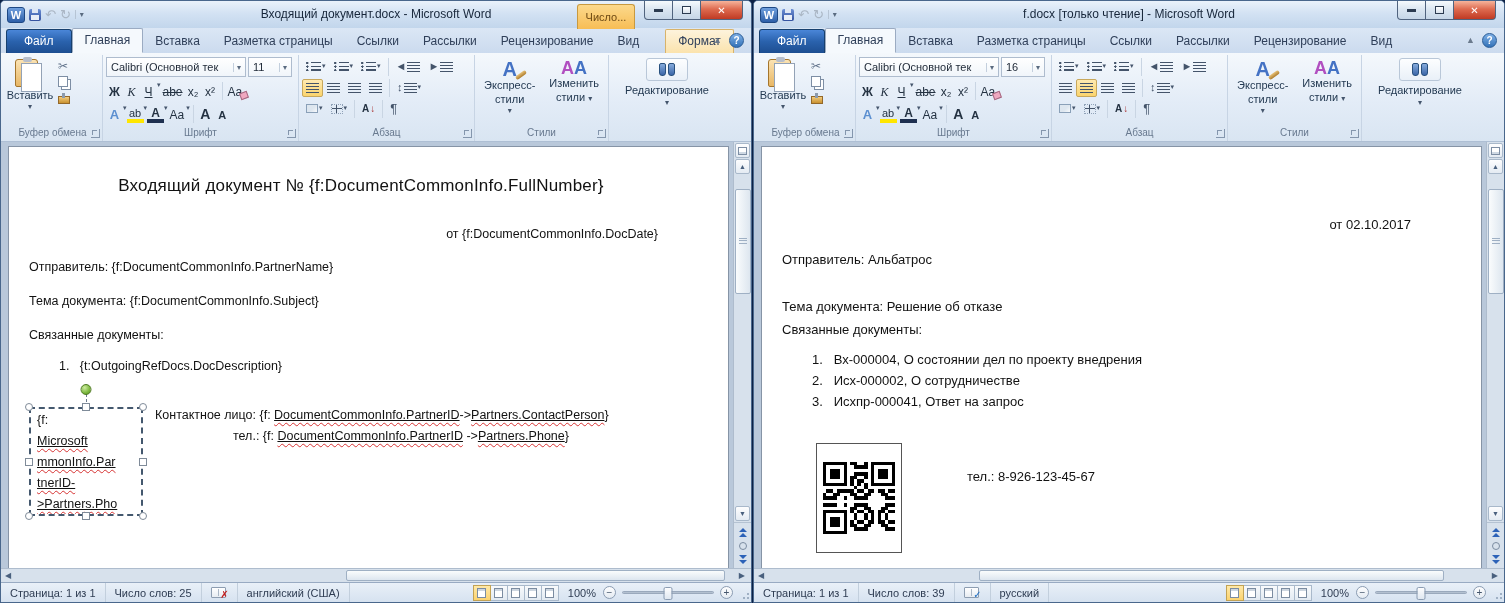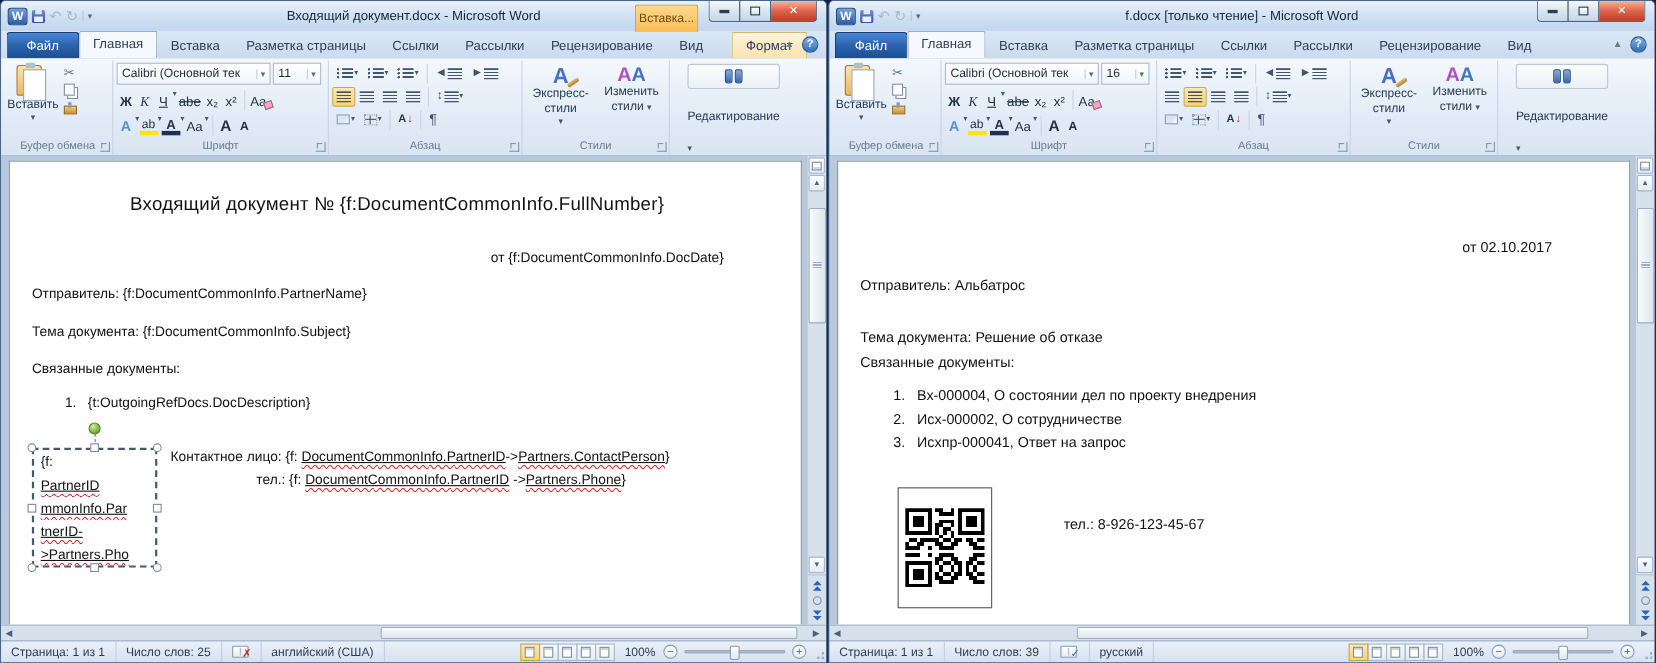--- a/index.html
+++ b/index.html
@@ -91,21 +91,21 @@
   .sortt{font-size:10px;font-weight:bold;color:#243242}.sortt em{color:#a33;font-style:normal}
   .pilc{font-size:13px;color:#44546a}
   .stylebig{display:flex;flex-direction:column;align-items:center;justify-content:flex-start;padding:2px 7px;font-size:11px;color:#243a52;line-height:1.25;text-align:center}
   .qs-ic{font-size:20px;font-weight:bold;color:#4472c4;line-height:1;position:relative}
   .qs-ic::after{content:"";position:absolute;right:-10px;bottom:2px;width:12px;height:4px;background:linear-gradient(#e8c27a,#ad7c2c);border-radius:2px;transform:rotate(-35deg)}
   .cs-ic{font-size:18px;font-weight:bold;line-height:1}
   .cs-ic .m{color:#b14fc0}.cs-ic .bl{color:#4472c4}
   .toolframe{border:1px solid #b9c7d8;border-radius:3px;background:linear-gradient(#fdfeff,#e9f0f8);padding:4px 12px;display:flex;align-items:center;justify-content:center}
   .binoc{display:flex;gap:2px}
   .binoc i{width:7px;height:13px;background:linear-gradient(#86abdc,#3b66a8);border:1px solid #28507e;border-radius:2px 2px 3px 3px}
-  .editwrap{display:flex;flex-direction:column;gap:19px;font-size:11px;color:#243a52;padding:1px 4px}
+  .editwrap{display:flex;flex-direction:column;align-items:center;gap:3px;font-size:11px;color:#243a52;padding:1px 4px}
   
   .docarea{flex:1;position:relative;background:#b9c8da;overflow:hidden}
   .page{position:absolute;left:7px;top:4px;right:22px;bottom:0;background:#fff;border:1px solid #8694a6;border-bottom:none}
   .vscroll{position:absolute;top:0;bottom:0;right:0;width:18px;background:#d7e1ec;border-left:1px solid #aebccd;display:flex;flex-direction:column;align-items:center;padding:1px 0}
   .sq-btn{width:15px;height:15px;border:1px solid #a8b8ca;border-radius:2px;background:linear-gradient(#fdfdfe,#e4ebf3);
     display:flex;align-items:center;justify-content:center;margin-bottom:1px}
   .ruler-ic{width:9px;height:8px;border:1px solid #7d8ea4;background:linear-gradient(#fff 60%,#cfd9e4 60%)}
   .sarrow{font-size:7px;color:#49607e;line-height:1}
   .vtrack{flex:1;width:16px;position:relative;margin:1px 0}
   .vthumb{position:absolute;left:0;right:0;top:13px;height:105px;border:1px solid #9fb0c4;border-radius:2px;
@@ -175,21 +175,21 @@
 <div class="window" id="winL">
   <div class="titlebar">
     <div class="qat">
       <span class="wlogo">W</span>
       <span class="floppy"></span>
       <span class="undo">↶</span>
       <span class="redo">↻</span>
       <span class="qat-drop">▾</span>
     </div>
     <div class="title-text">Входящий документ.docx  -  Microsoft Word</div>
-    <div class="ctx-title">Вставка...</div>
+    <div class="ctx-title">Число...</div>
     <div class="winbtns">
       <span class="winbtn">
           <span class="minbar"></span>
         </span>
       <span class="winbtn">
           <span class="restbox"></span>
         </span>
       <span class="winbtn close">✕</span>
     </div>
   </div>
@@ -381,21 +381,21 @@
       </div>
       <div class="dc body-l" style="left:224px;top:282px">
         <span>тел.: {f: </span><span class="fld"><span class="sq">DocumentCommonInfo.PartnerID</span></span><span> -&gt;</span><span class="fld"><span class="sq">Partners.Phone</span></span><span>}</span>
       </div>
     </div>
     <div class="tbwrap">
       <span class="rotline"></span>
       <span class="rot"></span>
       <div class="tbox">
         <div>{f:</div>
-        <div class="fld"><span class="sq">PartnerID</span></div>
+        <div class="fld"><span class="sq">Microsoft</span></div>
         <div class="fld"><span class="sq">mmonInfo.Par</span></div>
         <div class="fld"><span class="sq">tnerID-</span></div>
         <div class="fld"><span class="sq">&gt;Partners.Pho</span></div>
       </div>
       <span class="hndl c h-tl"></span>
       <span class="hndl c h-tr"></span>
       <span class="hndl c h-bl"></span>
       <span class="hndl c h-br"></span>
       <span class="hndl h-t"></span>
       <span class="hndl h-b"></span>

